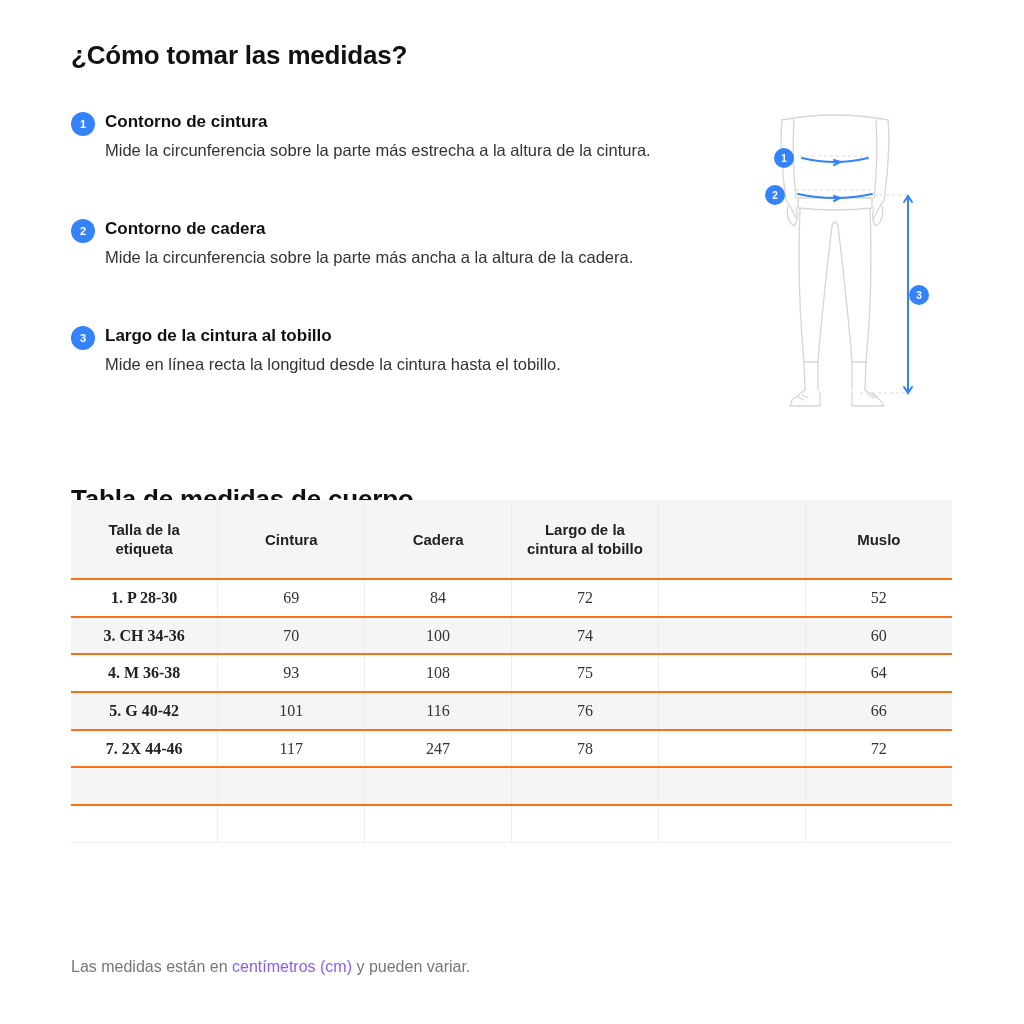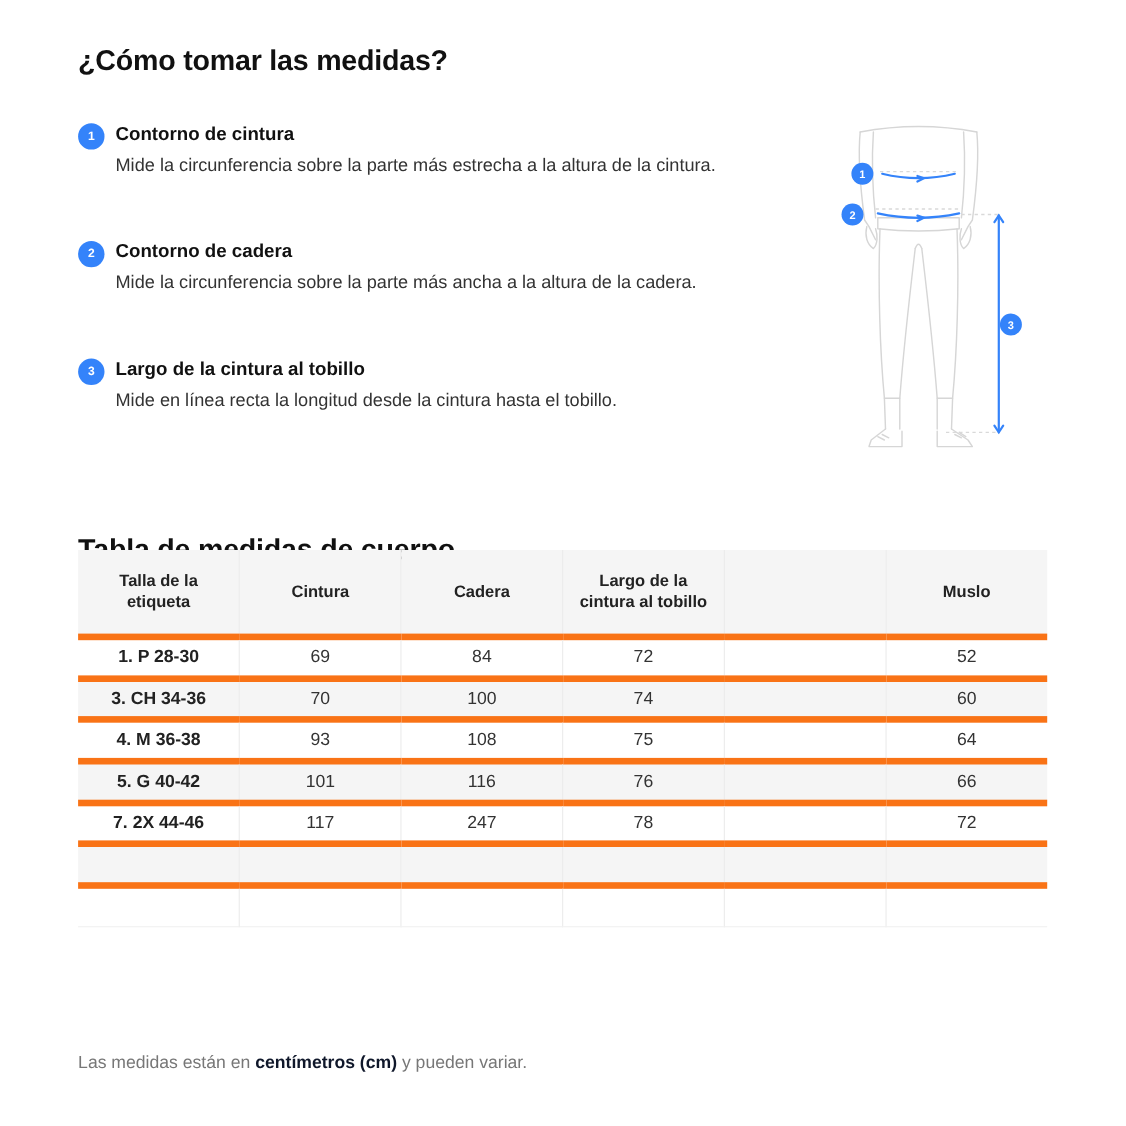--- a/index.html
+++ b/index.html
@@ -19,28 +19,28 @@
     .step .step-desc { position: absolute; left: 34px; top: 29px; width: 580px; font-size: 16.5px; line-height: 22px; color: #333; }
 
     .figure { position: absolute; left: 760px; top: 110px; width: 200px; height: 300px; }
 
     .table-title { position: absolute; left: 71px; top: 436px; font-size: 26px; font-weight: 700; color: #111; letter-spacing: -0.2px; margin-top: 48px; }
 
     .size-table { position: absolute; left: 71px; top: 500px; width: 881px; border-collapse: collapse; table-layout: fixed; }
     .size-table th, .size-table td { width: 146.8px; text-align: center; border-right: 1px solid #ececec; }
     .size-table th:last-child, .size-table td:last-child { border-right: none; }
     .size-table thead th { height: 79px; background: #f5f5f5; font-size: 15px; font-weight: 700; color: #222; line-height: 19px; padding: 0 8px; }
-    .size-table tbody td { height: 37.7px; font-size: 16px; color: #333; border-top: 6px solid #f97316; }
+    .size-table tbody td { height: 37.7px; font-size: 16px; color: #333; border-top: 2px solid #f97316; font-family: Liberation Serif, serif; }
     .size-table tbody tr:nth-child(odd) td { background: #ffffff; }
     .size-table tbody tr:nth-child(even) td { background: #f5f5f5; }
     .size-table tbody td.label { font-weight: 700; color: #222; }
     .size-table tbody tr:last-child td { border-bottom: 1px solid #f0f0f0; }
 
     .footnote { position: absolute; left: 71px; top: 958px; font-size: 16px; color: #777; }
-    .footnote b { color: #0f172a; font-weight: 700; }
+    .footnote b { color: #8b5cf6; font-weight: 400; }
   </style>
 </head>
 <body>
 
 <h1 class="title">¿Cómo tomar las medidas?</h1>
 
 <div class="steps">
   <div class="step" style="top:0px;">
     <span class="badge">1</span>
     <span class="step-title">Contorno de cintura</span>

